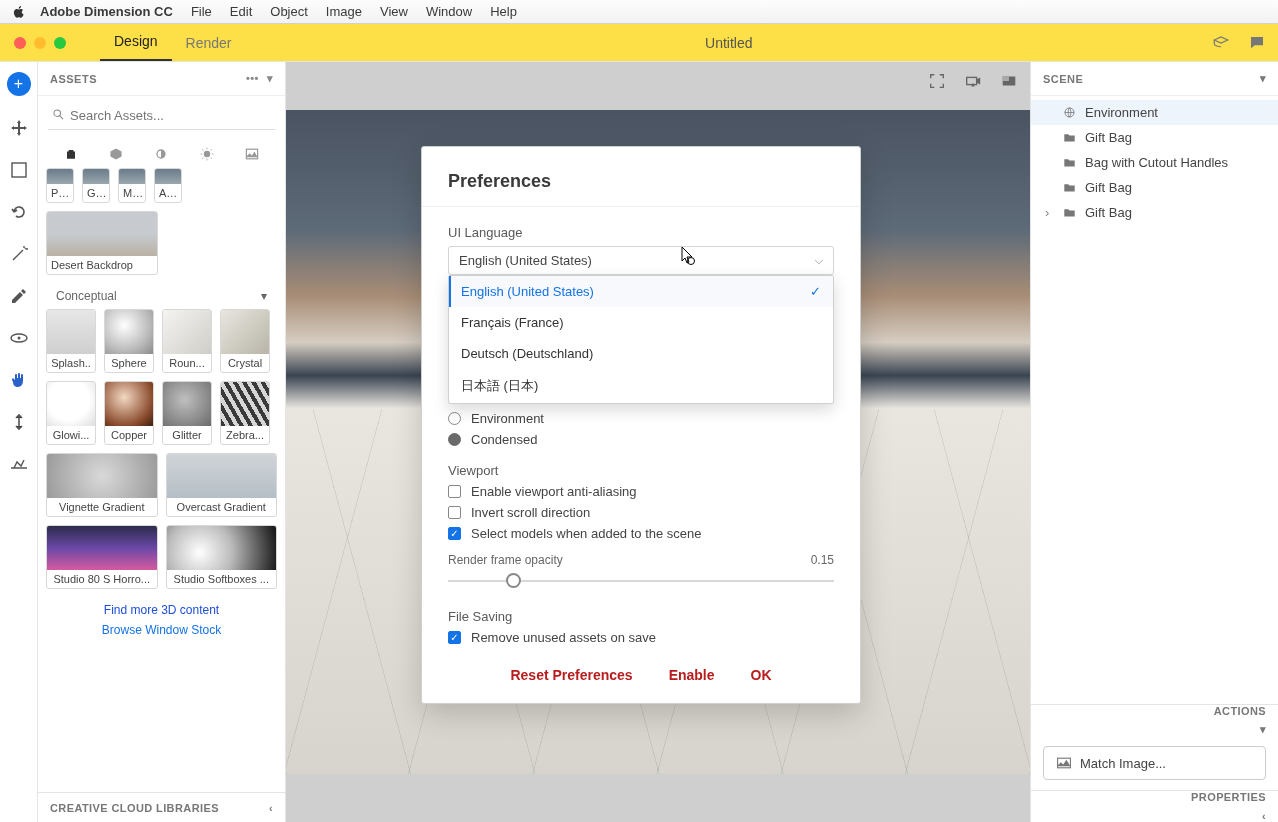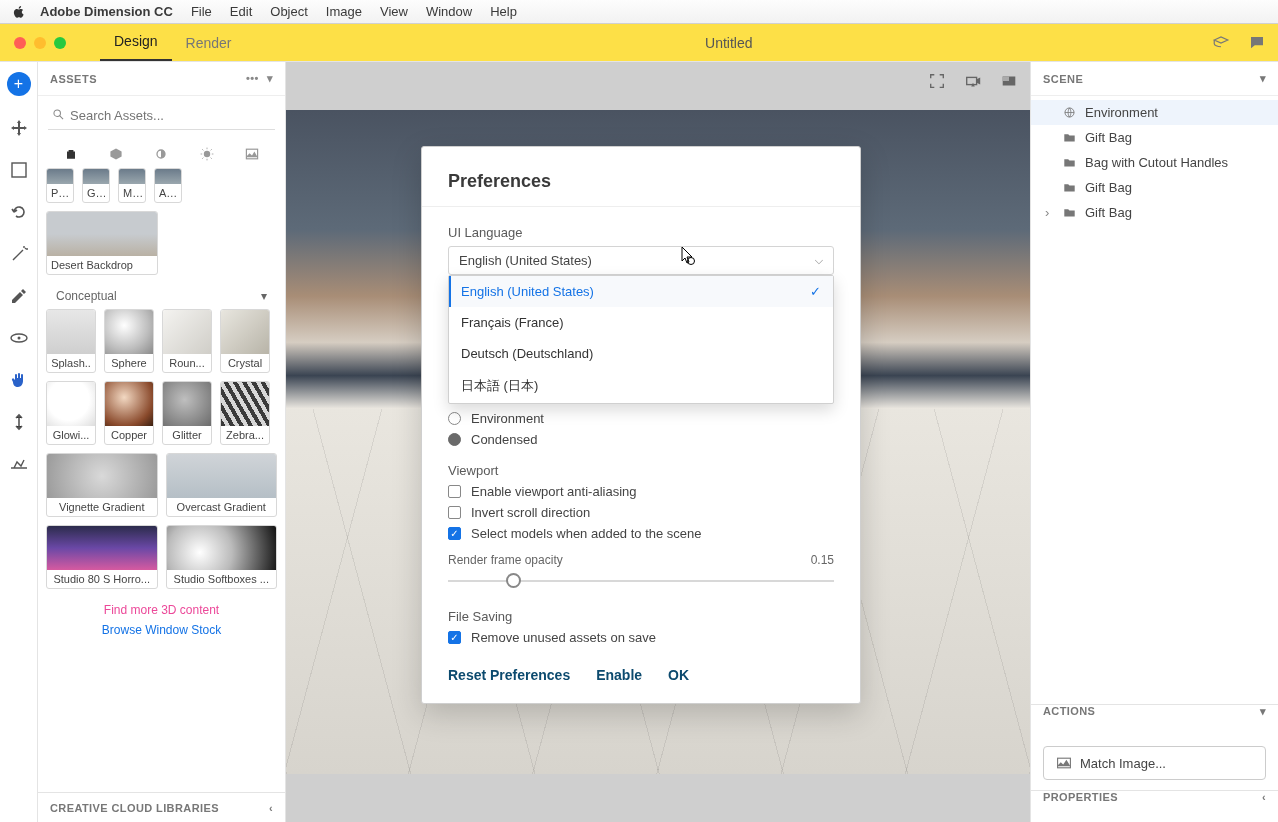--- a/index.html
+++ b/index.html
@@ -41,42 +41,42 @@
 .asset-type-tabs .attab.active { color:#333; }
 .asset-grid { padding:0 8px; overflow-y:auto; flex:1; }
 .asset-row { display:flex; gap:8px; }
 .asset-item { border:1px solid #d8d8d8; border-radius:3px; overflow:hidden; margin-bottom:8px; background:#fff; }
 .asset-item .thumb { background:linear-gradient(180deg,#6b7b8a,#9aa7ae); }
 .asset-item.sm { width:28px; } .asset-item.sm .thumb{height:15px;}
 .asset-item.md { width:112px; } .asset-item.md .thumb{height:44px;}
 .asset-item.cube { width:50px; } .asset-item.cube .thumb{height:44px;}
 .asset-item .lbl { font-size:11px; color:#444; padding:3px 4px; white-space:nowrap; overflow:hidden; text-overflow:ellipsis; text-align:center; }
 .section-label { display:flex; justify-content:space-between; padding:6px 10px; color:#666; font-size:12px; }
-.find-more { text-align:center; font-size:12px; color:#ec4899; padding:6px; }
+.find-more { text-align:center; font-size:12px; color:#1d4ed8; padding:6px; }
 .browse-link { text-align:center; font-size:12px; color:#1473e6; padding-bottom:10px; cursor:pointer; }
 .collapsed-panel { height:30px; border-top:1px solid #e4e4e4; display:flex; align-items:center; justify-content:space-between; padding:0 12px; font-size:11px; color:#777; font-weight:600; letter-spacing:.4px; }
 
 .viewport { flex:1; position:relative; background:#cfcfcf; }
 .vp-scene { position:absolute; left:0; top:48px; right:0; bottom:48px;
  background:linear-gradient(180deg,#4a5361 0%,#5d6a78 18%,#a88d76 28%,#d6cdc2 35%,#3a4452 40%,#ece8e1 45%,#f0ede7 100%); }
 .vp-floor { position:absolute; left:0; right:0; bottom:0; top:45%;
  background:
  repeating-linear-gradient(75deg,rgba(0,0,0,.08) 0 1px,transparent 1px 120px),
  repeating-linear-gradient(-75deg,rgba(0,0,0,.08) 0 1px,transparent 1px 120px),
  linear-gradient(180deg,#e9e6df,#d7d4cd); }
 .vp-toolbar { position:absolute; top:10px; right:12px; display:flex; gap:18px; color:#666; }
 .vp-toolbar svg{width:18px;height:18px;}
 
 .right-panel { width:248px; background:#fff; border-left:1px solid #e4e4e4; display:flex; flex-direction:column; }
 .scene-list { padding:4px 0; font-size:13px; color:#444; overflow:auto; }
 .scene-item { display:flex; align-items:center; gap:8px; padding:5px 14px; cursor:pointer; }
 .scene-item.sel { background:#eef4fc; }
 .scene-item .si-icon { color:#777; width:14px; display:flex; }
 .scene-item .chev { color:#888; width:10px; }
-.right-sec-title { height:32px; border-top:1px solid #e4e4e4; display:flex; align-items:flex-start; justify-content:space-between; padding:0 12px; font-size:11px; color:#777; font-weight:600; letter-spacing:.4px; }
+.right-sec-title { height:32px; border-top:1px solid #e4e4e4; display:flex; align-items:flex-end; justify-content:space-between; padding:0 12px; font-size:11px; color:#777; font-weight:600; letter-spacing:.4px;flex-direction:column; }
 .match-btn { margin:10px 12px; display:inline-flex; align-items:center; gap:8px; border:1px solid #ccc; border-radius:4px; padding:8px 12px; font-size:13px; color:#444; cursor:pointer; }
 
 
 .dialog { position:absolute; left:421px; top:146px; width:440px; background:#fff; border:1px solid #cfcfcf; border-radius:3px; box-shadow:0 10px 30px rgba(0,0,0,.18); padding:24px 26px 20px; }
 .dialog h2 { font-size:18px; font-weight:700; margin-bottom:14px; }
 .dialog .hr { border-top:1px solid #eee; margin:0 -26px 18px; }
 .field-label { font-size:13px; color:#5a5a5a; margin-bottom:6px; }
 .select-box { border:1px solid #d4d4d4; border-radius:3px; padding:6px 10px; font-size:13px; color:#444; display:flex; justify-content:space-between; align-items:center; cursor:pointer; position:relative; }
 .select-box .chev { color:#999; font-size:11px; }
 .dropdown { position:absolute; left:-1px; right:-1px; top:28px; background:#fff; border:1px solid #d0d0d0; border-radius:2px; box-shadow:0 6px 16px rgba(0,0,0,.15); z-index:5; }
@@ -88,21 +88,21 @@
 .radio { width:13px; height:13px; border-radius:50%; border:1.5px solid #888; display:inline-block; }
 .radio.filled { background:#6a6a6a; border-color:#6a6a6a; }
 .chk { width:13px; height:13px; border:1.5px solid #888; border-radius:2px; display:inline-flex; align-items:center; justify-content:center; color:#fff; font-size:10px; }
 .chk.on { background:#1473e6; border-color:#1473e6; }
 
 .slider-label-row { display:flex; justify-content:space-between; font-size:12px; color:#666; margin-top:12px; }
 .slider { position:relative; height:20px; margin-top:4px; }
 .slider-track { position:absolute; top:9px; left:0; right:0; height:2px; background:#d8d8d8; }
 .slider-thumb { position:absolute; top:2px; width:15px; height:15px; border:2px solid #888; border-radius:50%; background:#fff; }
 
-.btn-row { display:flex; justify-content:flex-start; gap:26px; margin-top:22px; font-size:14px; color:#0c4a6e; font-weight:600; }
+.btn-row { display:flex; justify-content:center; gap:36px; margin-top:22px; font-size:14px; color:#b91c1c; font-weight:600; }
 .btn-row span { cursor:pointer; }
 
 .cursor { position:absolute; width:16px; height:20px; }
 
 .partial-cover { height:130px; }
 
 svg { display:block; }
 
 
 .thumb.city{background:linear-gradient(180deg,#8aa2c8 30%,#4a5a6c 60%,#2a3038);}

